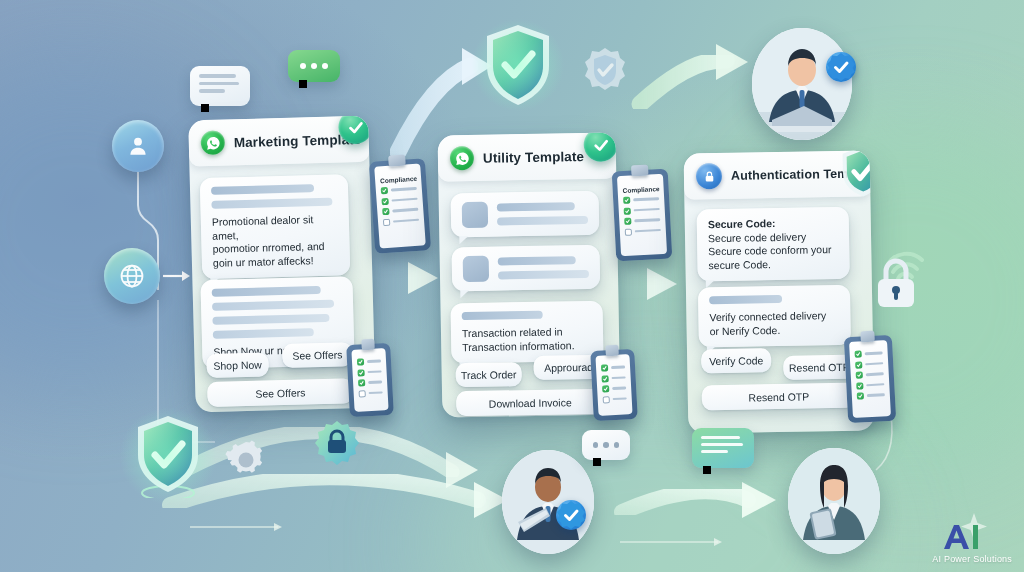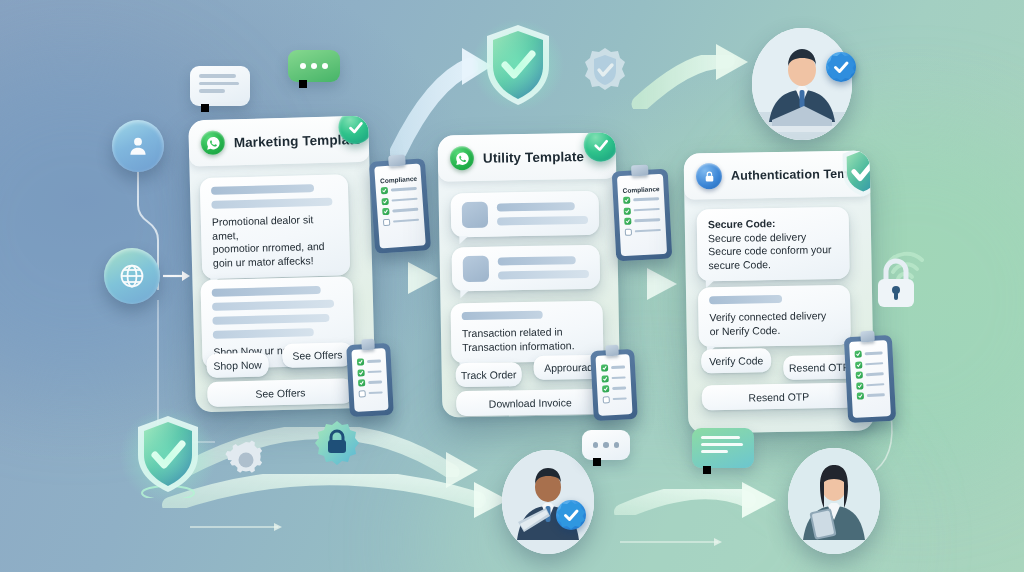--- a/index.html
+++ b/index.html
@@ -666,14 +666,22 @@
       <rect x="24" y="62" width="22" height="28" rx="3" fill="#8fa7b6" transform="rotate(-12 35 76)"></rect>
       <rect x="26" y="64" width="18" height="24" rx="2" fill="#cddbe4" transform="rotate(-12 35 76)"></rect>
     </svg>
   </div>
   <div class="chatdeco" style="left:692px;top:428px;width:62px;height:40px;padding:8px 9px;background:linear-gradient(160deg,#8ddba4,#6cc6cf);border-color:#79cfbb;">
     <div class="cline-w" style="width:88%"></div>
       <div class="cline-w" style="width:96%"></div>
       <div class="cline-w" style="width:62%;margin-bottom:0"></div>
   </div>
 
+  <div class="logo">
+    <svg width="64" height="40" viewBox="0 0 64 40">
+      <path d="M42 0 L45.5 10 L55 13.5 L45.5 17 L42 27 L38.5 17 L29 13.5 L38.5 10 Z" fill="#dff0e6" opacity="0.9"></path>
+      <path d="M12 36 L22 12 L27 12 L37 36 L31.5 36 L29.2 30 L19.8 30 L17.5 36 Z M21.5 25.5 L27.5 25.5 L24.5 17.5 Z" fill="#3a4fa8"></path>
+      <rect x="41" y="12" width="5" height="24" fill="#3aa06a"></rect>
+    </svg>
+    <div class="name">AI Power Solutions</div>
+  </div>
 
 </div>
 
 </body></html>

